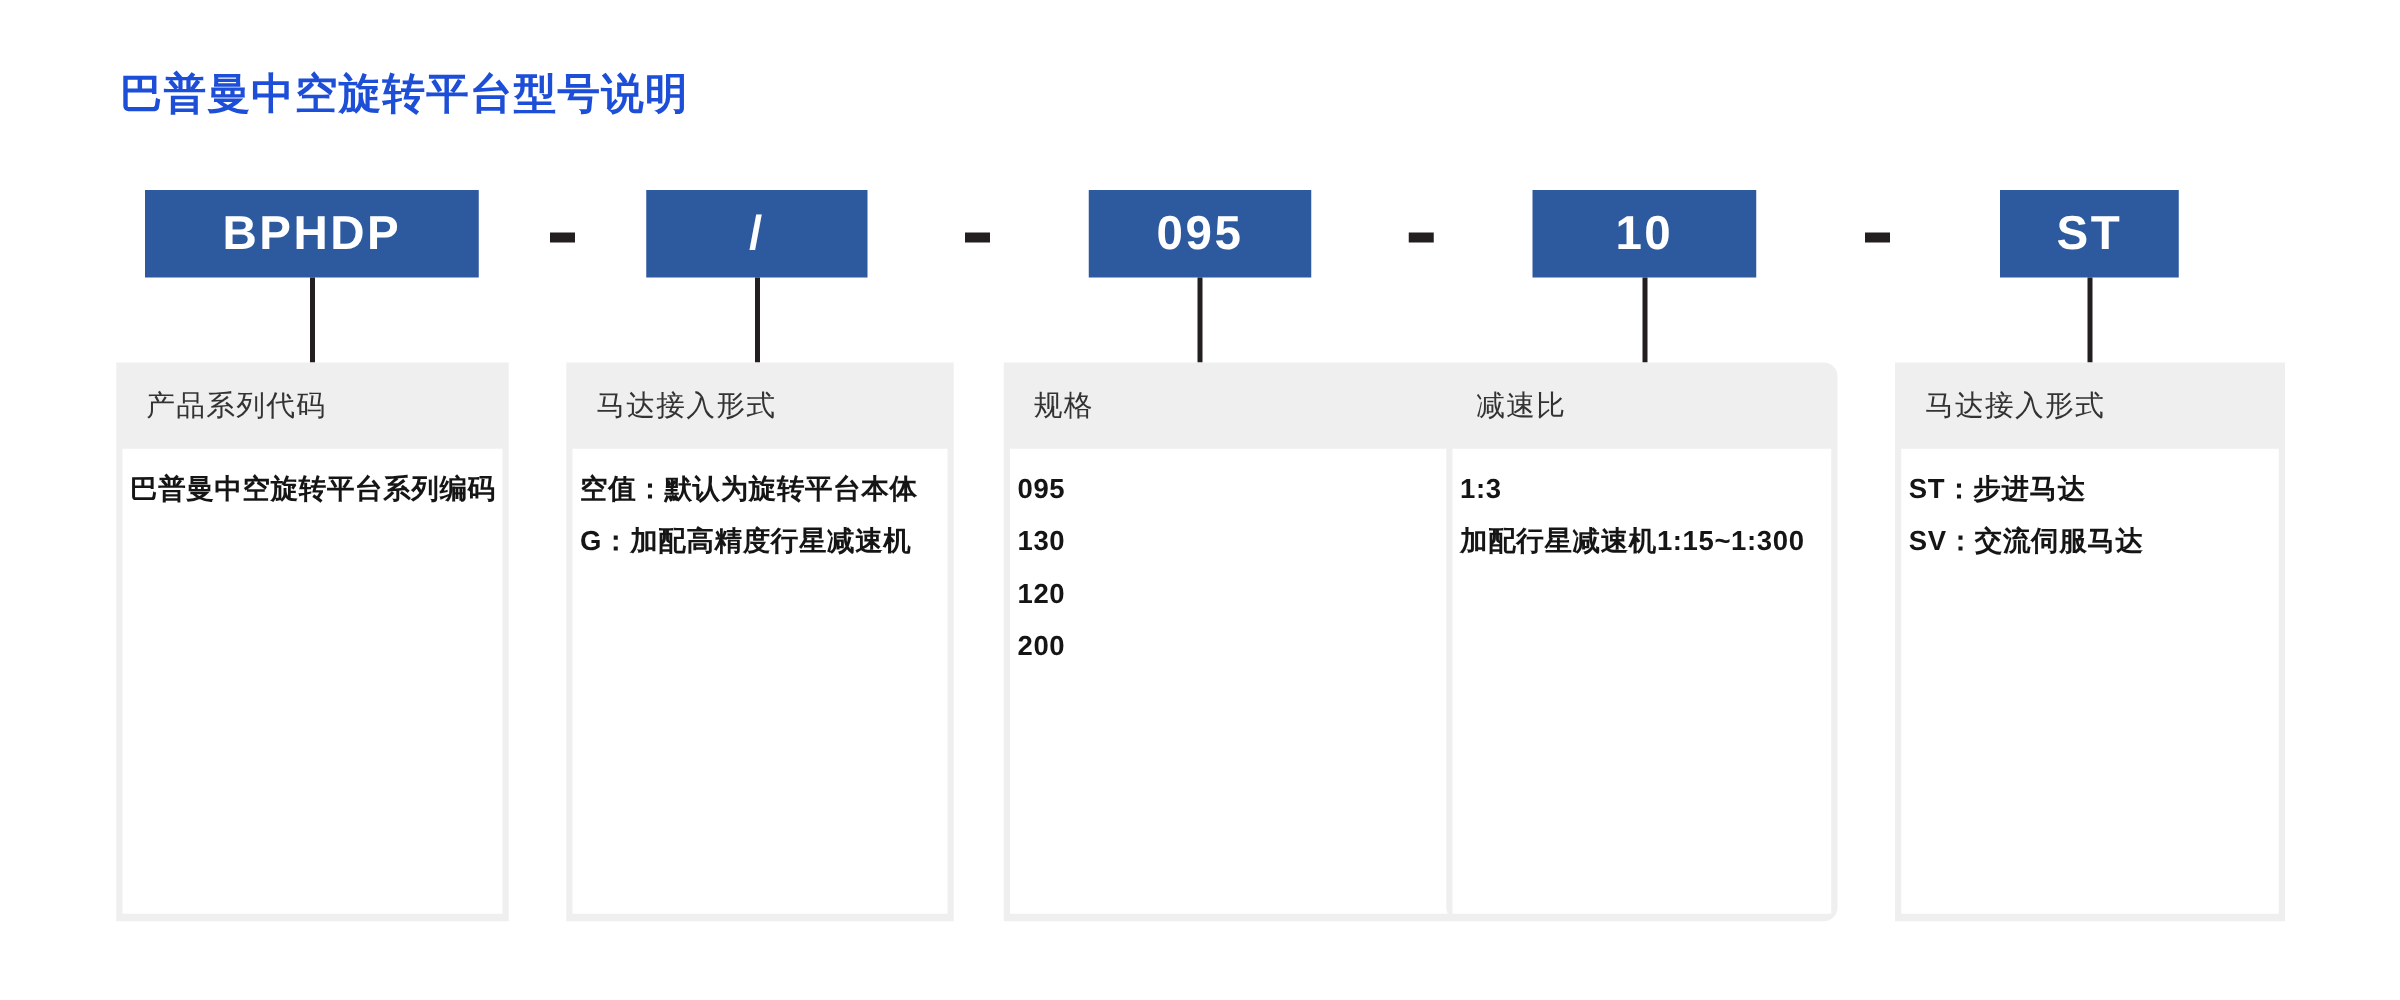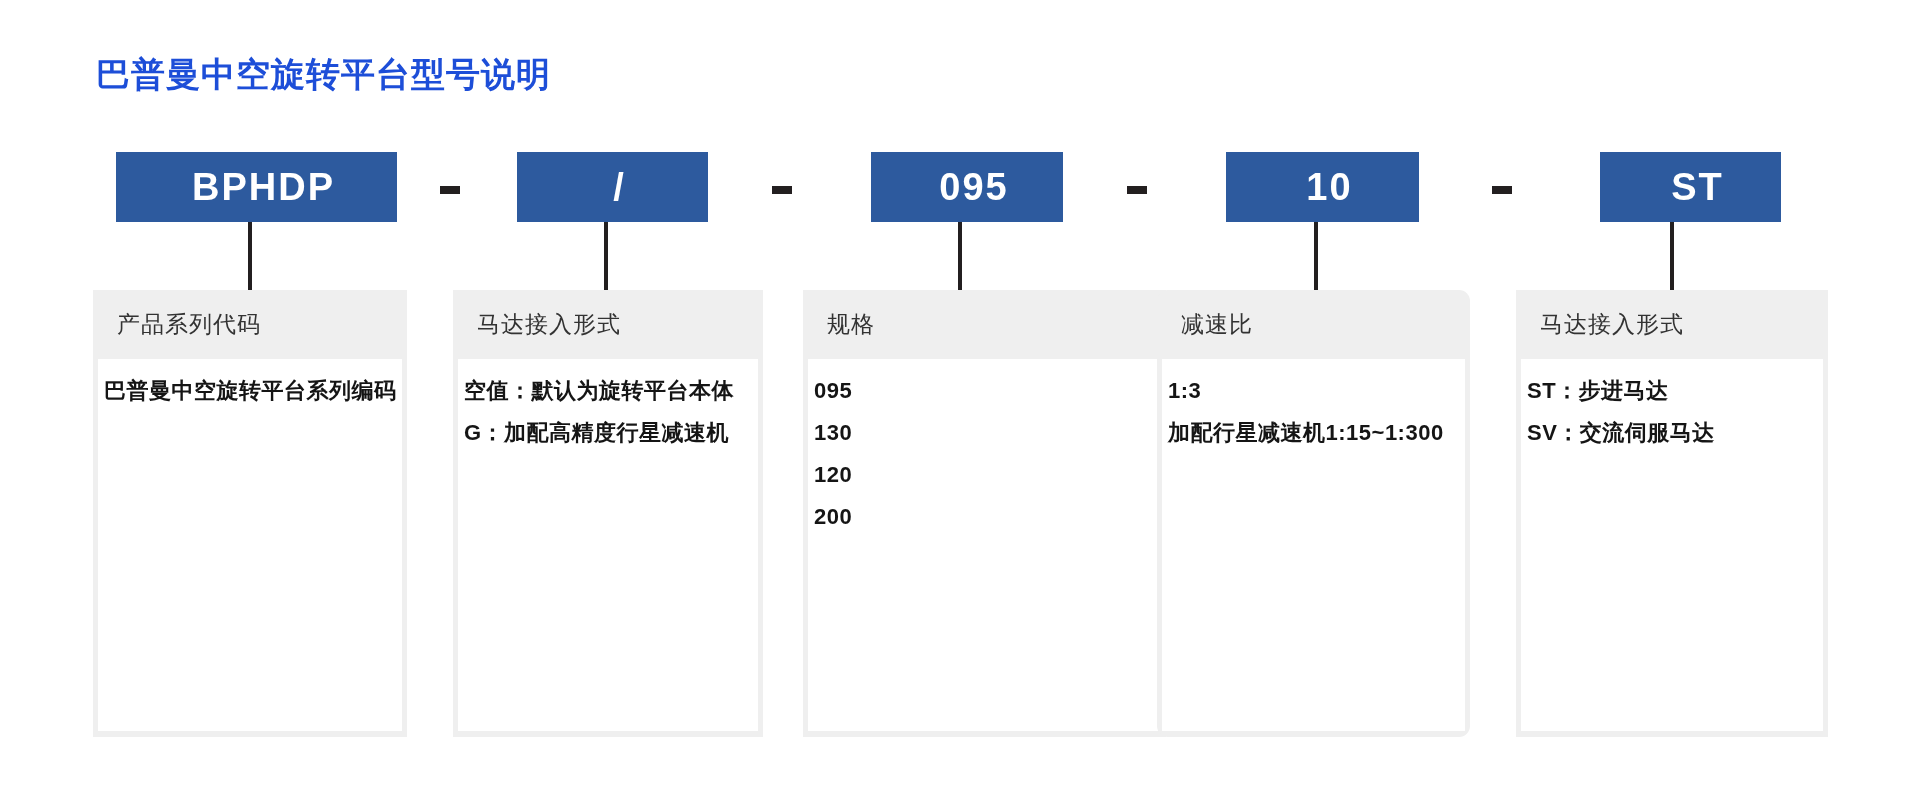--- a/index.html
+++ b/index.html
@@ -7,27 +7,27 @@
     position:relative;width:1920px;height:800px;background:#ffffff;
     font-family:"Liberation Sans","DejaVu Sans",sans-serif;overflow:hidden;
   }
   .title{
     position:absolute;left:96px;top:52px;margin:0;
     font-size:34px;font-weight:bold;color:#1d4ed8;letter-spacing:1px;
   }
   .code-box{
     position:absolute;top:152px;height:70px;background:#2d5a9e;color:#ffffff;
     font-size:38px;font-weight:bold;letter-spacing:2px;
-    display:flex;align-items:center;justify-content:center;padding-left:14px;
+    display:flex;align-items:center;justify-content:center;
   }
   .b1{left:116px;width:267px}
   .b2{left:517px;width:177px}
   .b3{left:871px;width:178px}
   .b4{left:1226px;width:179px}
-  .b5{left:1600px;width:167px}
+  .b5{left:1600px;width:143px}
 
   .dash{position:absolute;top:186px;width:20px;height:8px;background:#231f20;}
   .d1{left:440px}.d2{left:772px}.d3{left:1127px}.d4{left:1492px}
 
   .connector{position:absolute;top:222px;height:68px;width:4px;background:#231f20;}
   .l1{left:248px}.l2{left:604px}.l3{left:958px}.l4{left:1314px}.l5{left:1670px}
 
   .card{position:absolute;top:290px;height:447px;background:#efefef;}
   .c1{left:93px;width:314px}
   .c2{left:453px;width:310px}

